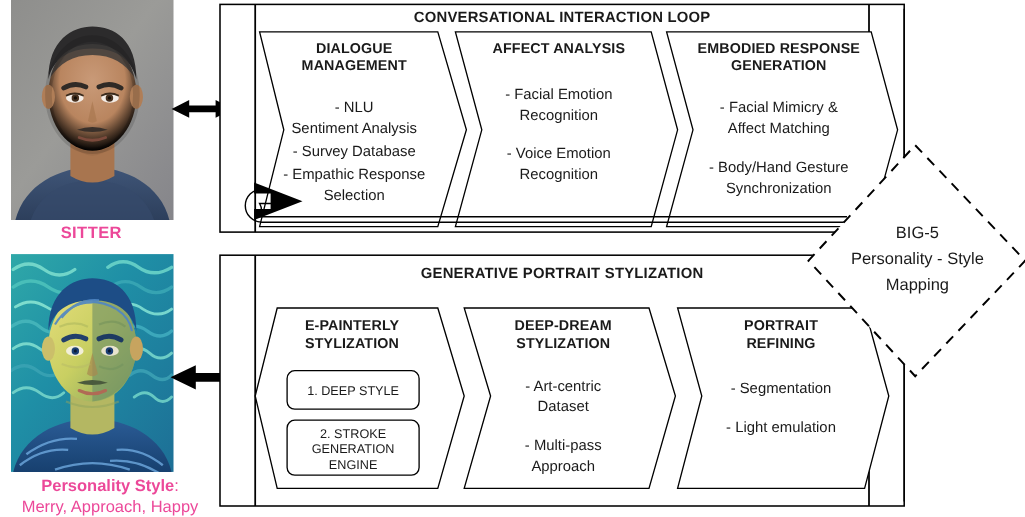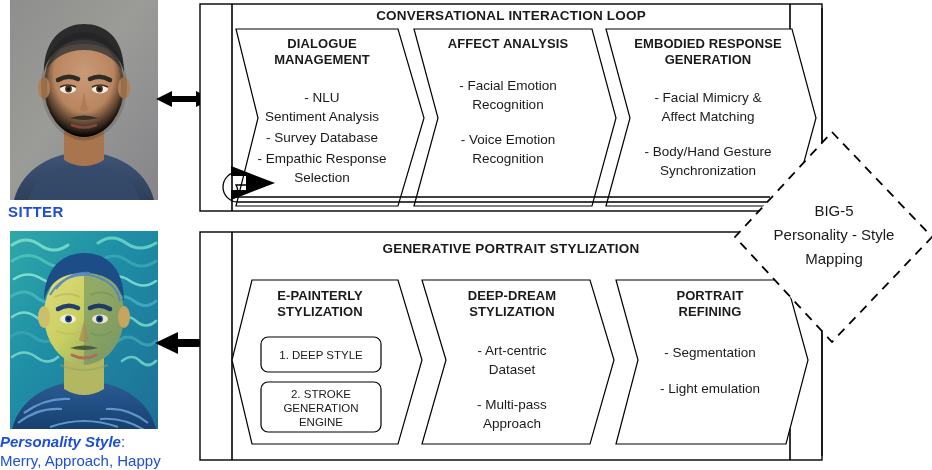--- a/index.html
+++ b/index.html
@@ -9,27 +9,27 @@
     font-family:"Liberation Sans","DejaVu Sans",sans-serif;
     color:#000000;
   }
   .stage{position:absolute;left:0;top:0;width:932px;height:470px;}
 
   
   .photo{position:absolute;overflow:hidden;}
   .photo svg{display:block;}
 
   .caption{
-    position:absolute;
+    position:absolute;text-align:center;
     font-family:"Liberation Sans","DejaVu Sans",sans-serif;
-    color:#1d4ed8;
+    color:#ec4899;
   }
   .cap-sitter{left:8px;top:203px;width:150px;font-size:15px;font-weight:bold;letter-spacing:.4px;}
   .cap-style{left:0px;top:432px;width:200px;font-size:15px;line-height:19px;}
-  .cap-style .lbl{font-weight:bold;font-style:italic;}
+  .cap-style .lbl{font-weight:bold;}
   .cap-style .val{font-weight:normal;}
 
   
   .diagram{position:absolute;left:0;top:0;width:932px;height:470px;}
   .diagram text{
     font-family:"Liberation Sans","DejaVu Sans",sans-serif;
     fill:#1a1a1a;
   }
   .ttl{font-size:13.5px;font-weight:bold;letter-spacing:.2px;}
   .hdr{font-size:13px;font-weight:bold;letter-spacing:.1px;}

